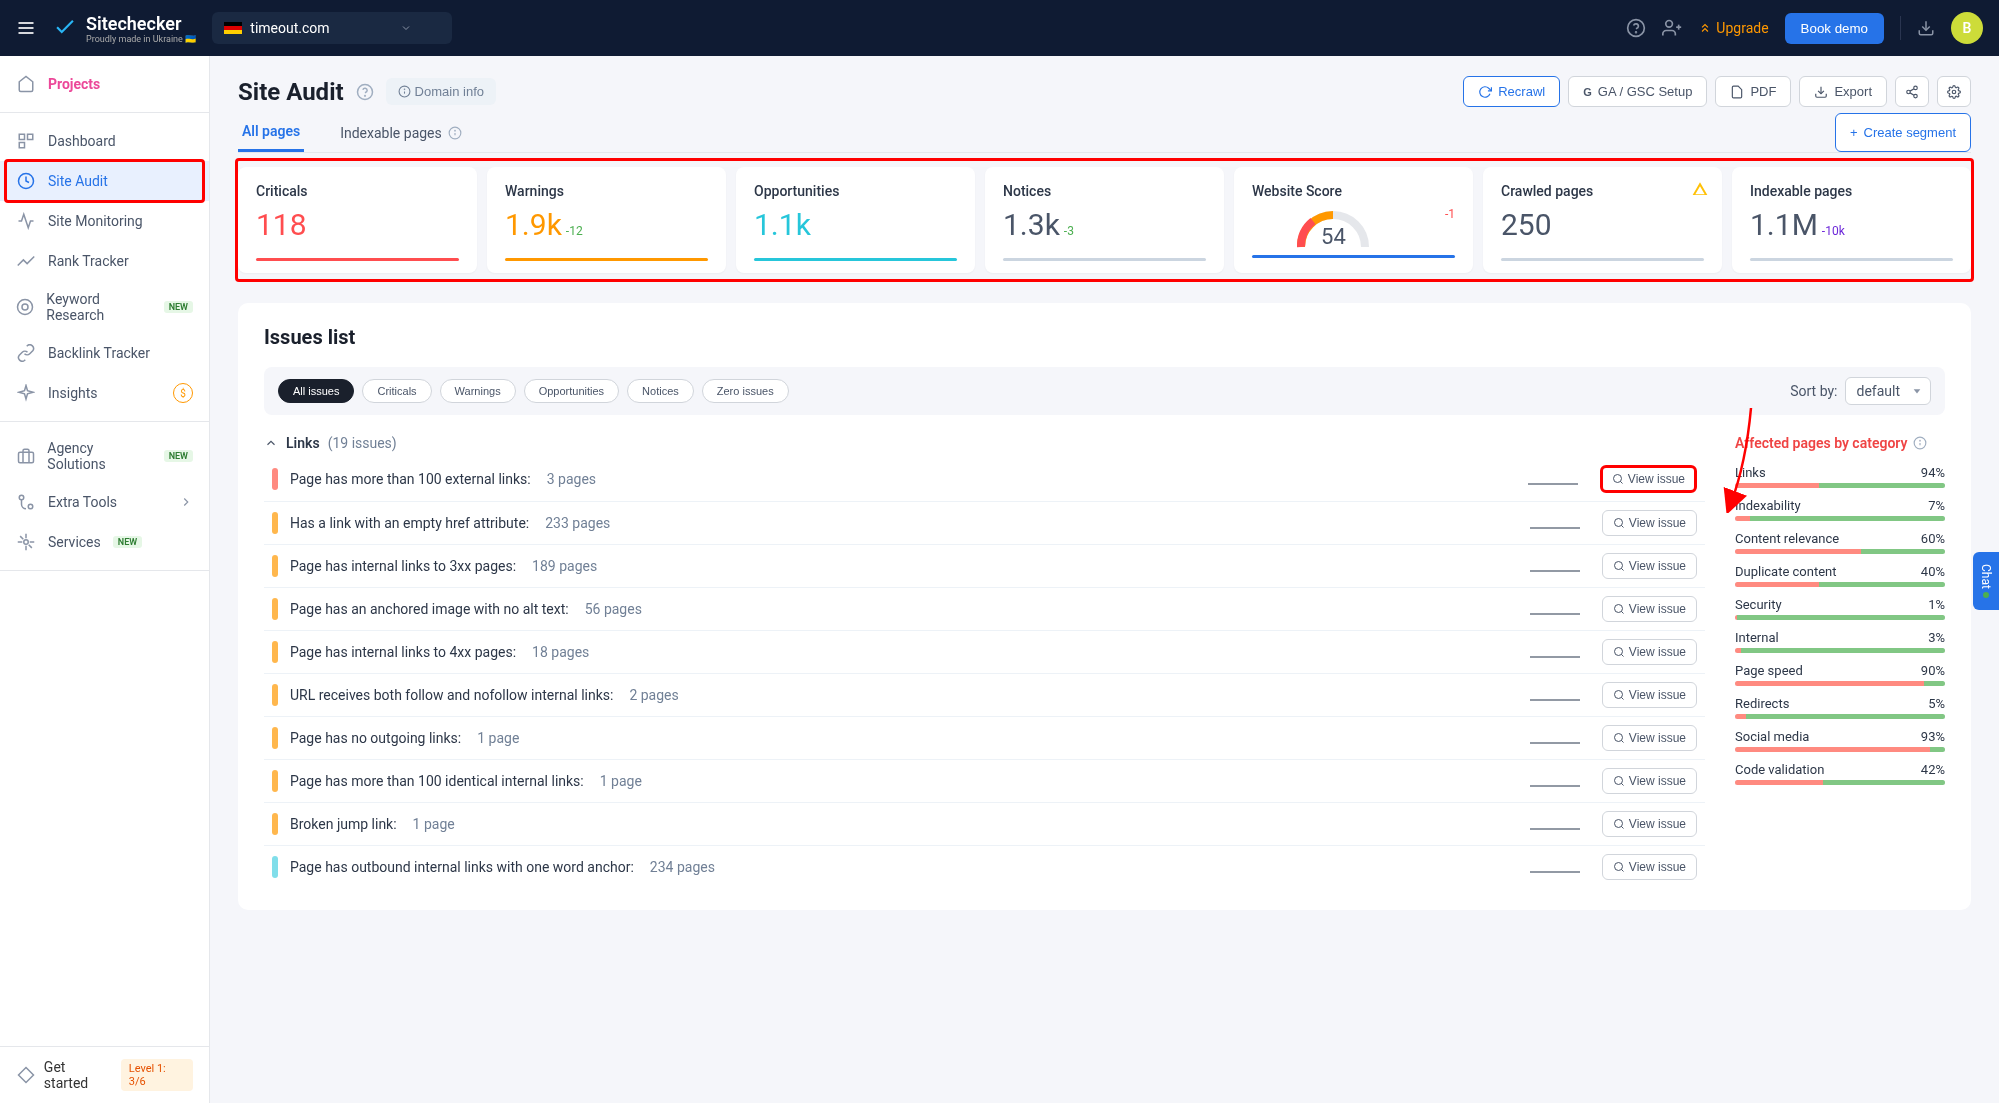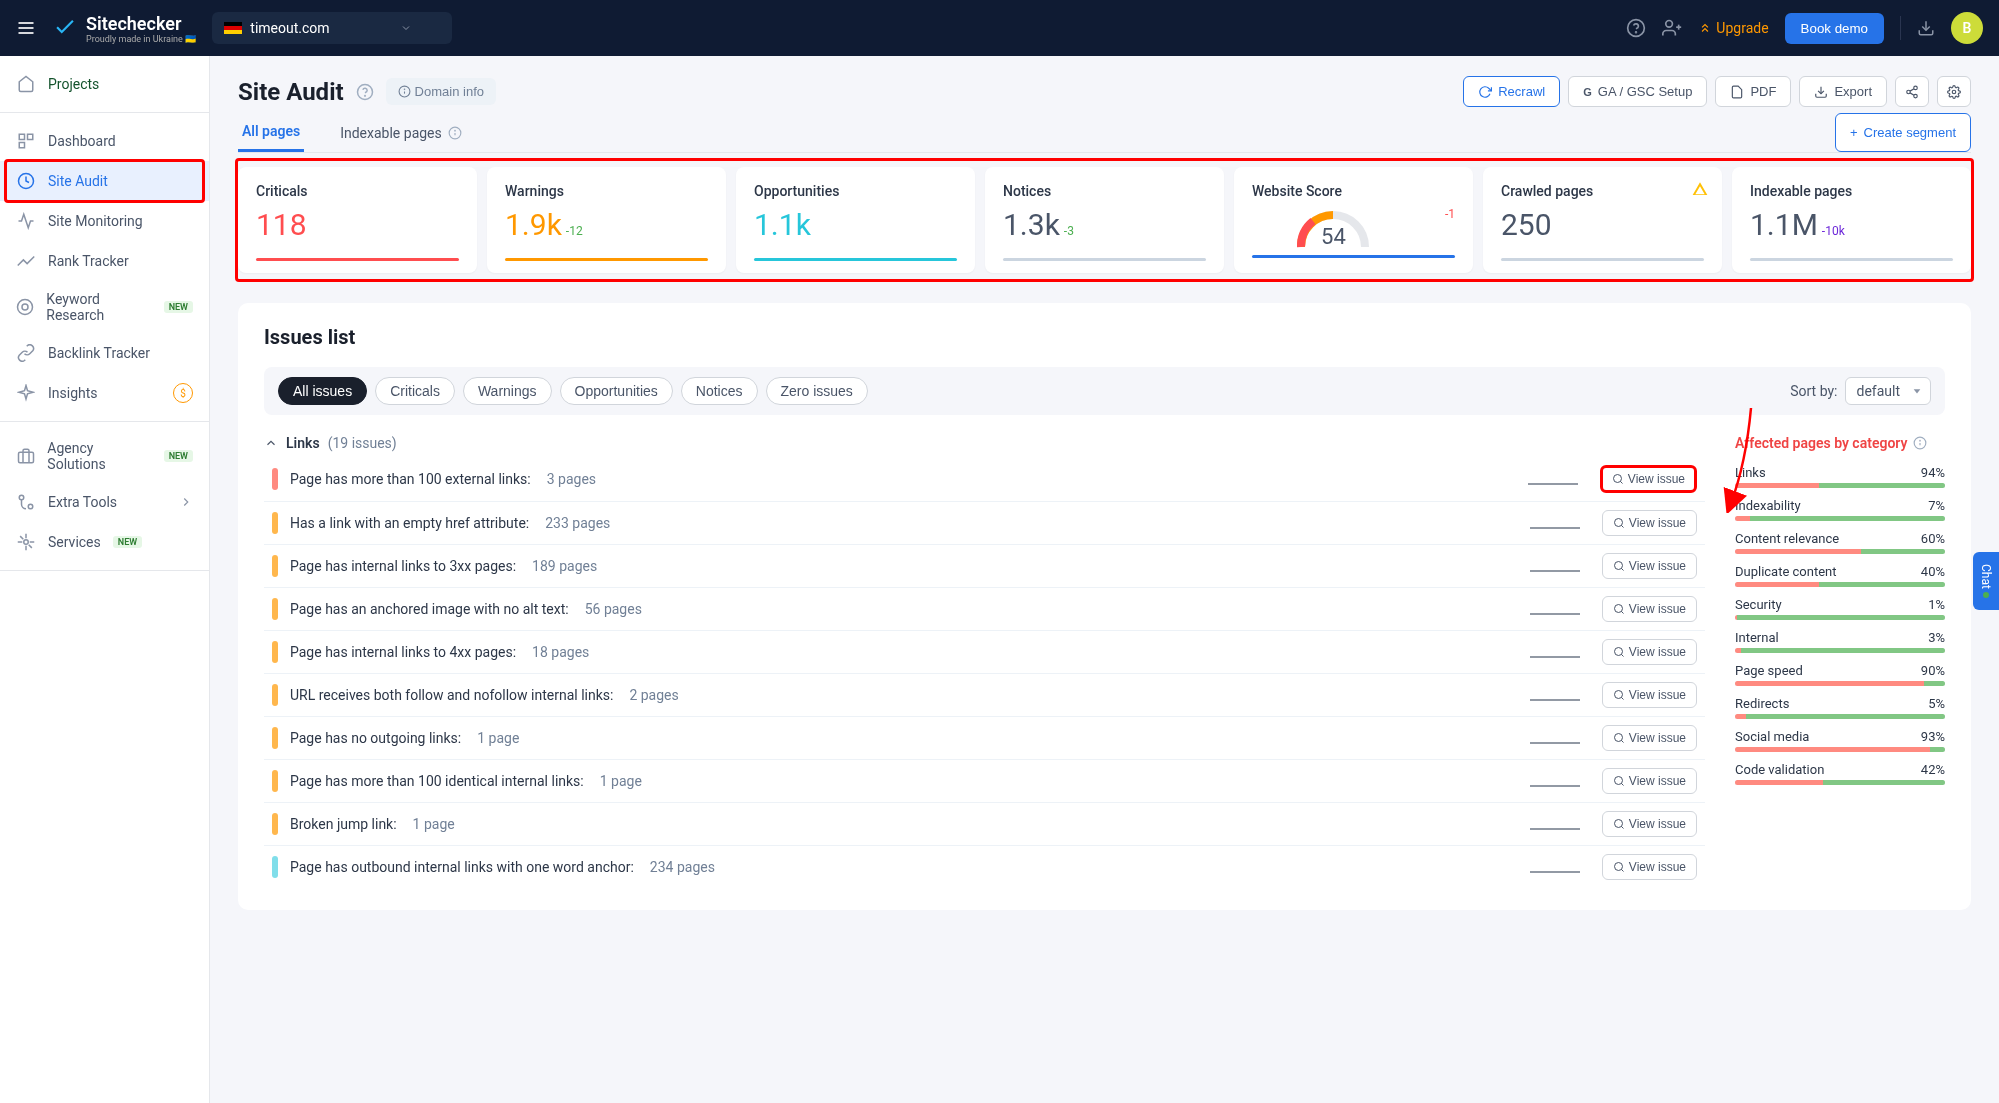--- a/index.html
+++ b/index.html
@@ -21,21 +21,21 @@
 
 
 .layout { display: flex; }
 .sidebar { width: 210px; background: #fff; height: calc(100vh - 56px); border-right: 1px solid #e5e7eb; display: flex; flex-direction: column; }
 .sidebar-section { border-bottom: 1px solid #e5e7eb; padding: 8px 0; }
 .sidebar-item { display: flex; align-items: center; gap: 12px; padding: 10px 16px; color: #4a5568; cursor: pointer; position: relative; }
 .sidebar-item.active { background: #e8f0fe; color: #2673e8; border-radius: 0; }
 .sidebar-highlight { position: absolute; inset: -2px 4px; border: 3px solid #ff0000; border-radius: 4px; pointer-events: none; }
 .sidebar-icon { width: 20px; height: 20px; display: flex; align-items: center; justify-content: center; color: #8a94a6; }
 .sidebar-item.active .sidebar-icon { color: #2673e8; }
-.sidebar-projects { font-weight: 400; color: #14532d; }
+.sidebar-projects { font-weight: 700; color: #ec4899; }
 .badge-new { background: #e6f7e6; color: #2e7d32; font-size: 9px; padding: 1px 5px; border-radius: 3px; font-weight: 600; }
 .sidebar-bottom { margin-top: auto; padding: 12px 16px; display: flex; align-items: center; gap: 8px; border-top: 1px solid #e5e7eb; }
 .level-badge { background: #fff3e0; color: #e65100; font-size: 11px; padding: 3px 8px; border-radius: 4px; }
 .beta-icon { width: 20px; height: 20px; border: 1.5px solid #ff9800; border-radius: 50%; display:flex; align-items:center; justify-content:center; color:#ff9800; font-size:10px;}
 
 
 .main { flex: 1; padding: 20px 28px; overflow-y: auto; height: calc(100vh - 56px); }
 .page-header { display: flex; align-items: center; gap: 12px; margin-bottom: 6px; }
 .page-title { font-size: 24px; font-weight: 700; color: #1a202c; }
 .info-icon { color: #a0aec0; }
@@ -71,21 +71,21 @@
 .gauge { width: 80px; height: 40px; position: relative; margin: 0 auto; }
 .gauge-score { position: absolute; bottom: -2px; left: 50%; transform: translateX(-50%); font-size: 22px; color: #4a5568; }
 .warn-tri { position: absolute; top: 14px; right: 14px; color: #ffc107; }
 
 
 .panel { background: #fff; border-radius: 10px; padding: 22px 26px; margin-top: 24px; }
 .panel-head { display: flex; align-items: center; margin-bottom: 18px; }
 .panel-title { font-size: 20px; font-weight: 700; color: #1a202c; }
 .btn-primary { background: #2673e8; color: #fff; border: none; padding: 9px 16px; border-radius: 6px; display: flex; align-items: center; gap: 6px; cursor: pointer; }
 .filter-bar { background: #f5f6fa; padding: 10px 14px; border-radius: 8px; display: flex; align-items: center; gap: 8px; margin-bottom: 20px; }
-.pill { background: #fff; border: 1px solid #d1d5db; padding: 5px 14px; border-radius: 16px; font-size: 14px; cursor: pointer; color: #4a5568; }
+.pill { background: #fff; border: 1px solid #d1d5db; padding: 5px 14px; border-radius: 16px; font-size: 11px; cursor: pointer; color: #4a5568; }
 .pill.dark { background: #1a202c; color: #fff; border-color: #1a202c; }
 .sort-by { margin-left: auto; display: flex; align-items: center; gap: 8px; color: #4a5568; }
 .sort-select { border: 1px solid #d1d5db; padding: 5px 30px 5px 10px; border-radius: 6px; background: #fff; }
 
 .issues-body { display: flex; gap: 30px; }
 .issues-left { flex: 1; }
 .issues-right { width: 210px; }
 .group-head { display: flex; align-items: center; gap: 8px; margin-bottom: 6px; }
 .group-title { font-weight: 600; color: #2d3748; }
 .group-count { color: #718096; }
@@ -283,20 +283,29 @@
         <span class="sidebar-icon">
             <svg width="18" height="18" viewBox="0 0 24 24" fill="none" stroke="currentColor" stroke-width="2">
               <circle cx="12" cy="12" r="3"></circle>
               <path d="M12 1v6m0 10v6M4.2 4.2l4.2 4.2m7.2 7.2l4.2 4.2M1 12h6m10 0h6"></path>
             </svg>
           </span>
         <span>Services</span>
         <span class="badge-new">NEW</span>
       </div>
     </div>
+    <div class="sidebar-bottom">
+      <span class="sidebar-icon">
+          <svg width="18" height="18" viewBox="0 0 24 24" fill="none" stroke="#8a94a6" stroke-width="2">
+            <path d="M12 2l10 10-10 10L2 12z"></path>
+          </svg>
+        </span>
+      <span>Get started</span>
+      <span class="level-badge">Level 1: 3/6</span>
+    </div>
   </div>
 
   <div class="main">
     <div class="page-header">
       <h1 class="page-title">Site Audit</h1>
       <span class="info-icon">
           <svg width="18" height="18" viewBox="0 0 24 24" fill="none" stroke="currentColor" stroke-width="2">
             <circle cx="12" cy="12" r="10"></circle>
             <path d="M9.1 9a3 3 0 015.8 1c0 2-3 3-3 3"></path>
             <circle cx="12" cy="17" r="0.5" fill="currentColor"></circle>

